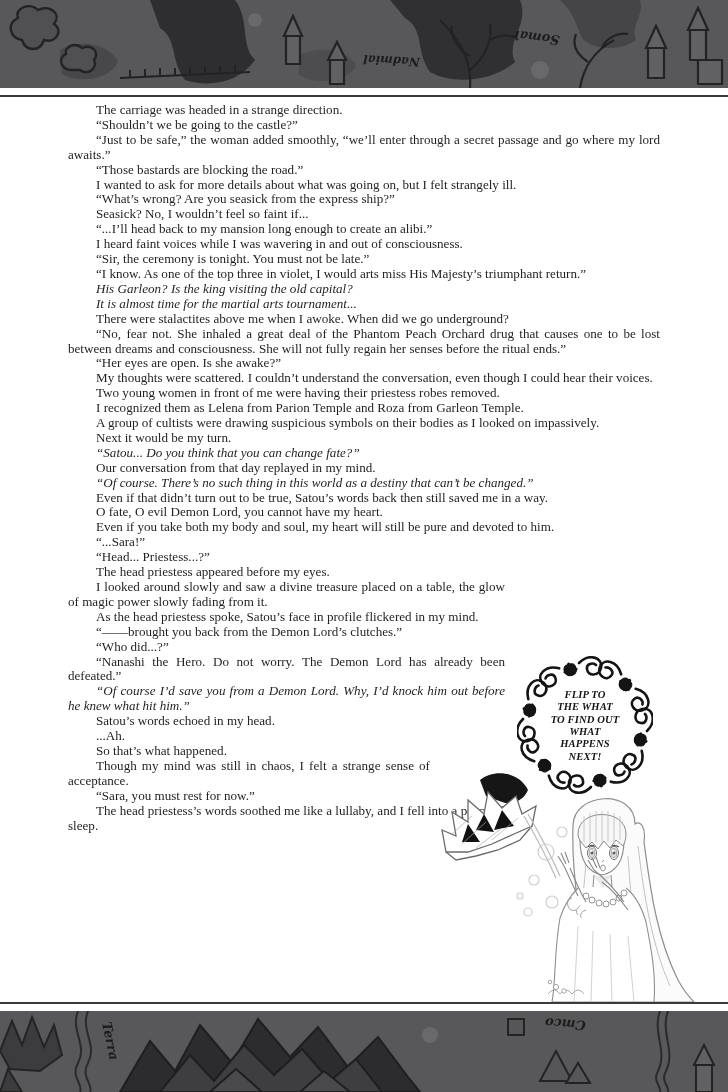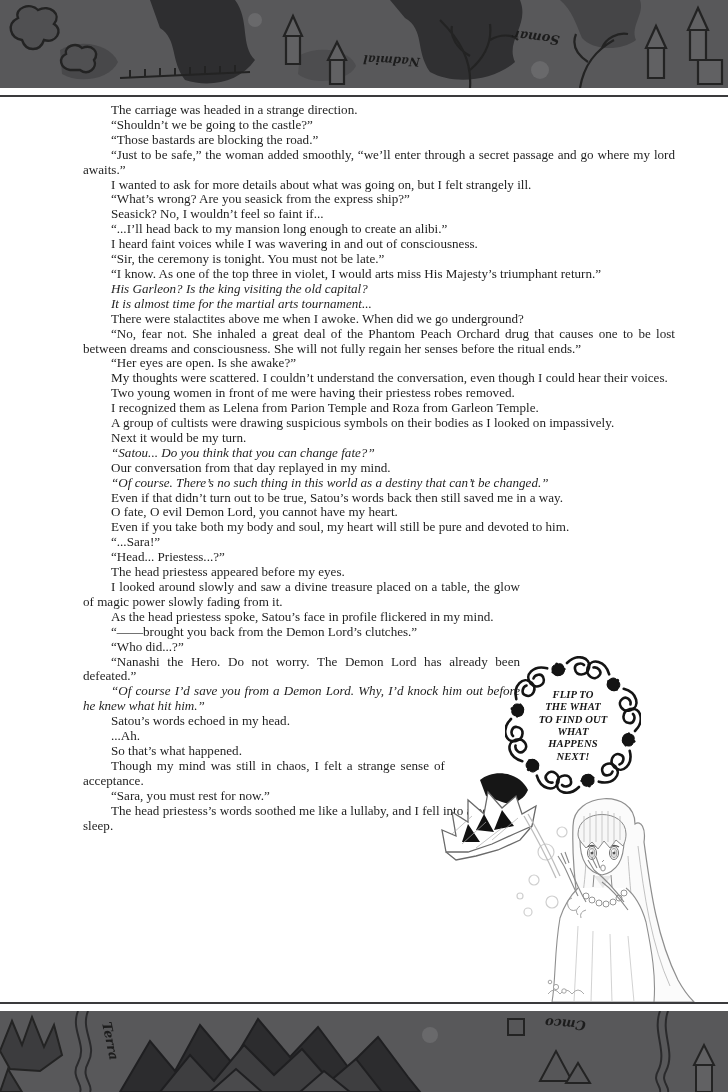--- a/index.html
+++ b/index.html
@@ -8,29 +8,29 @@
     font-family:"Liberation Serif","DejaVu Serif",serif;
   }
   .map-band{position:absolute;left:0;width:728px;overflow:hidden;}
   .map-band svg{display:block;}
   .band-top{top:0;height:88px;}
   .band-bottom{top:1011px;height:81px;}
   .rule{position:absolute;left:0;width:728px;background:#3a3a3c;}
   .rule-top{top:95px;height:2px;}
   .rule-bottom{top:1002px;height:2px;}
   .novel{
-    position:absolute;top:103px;left:83px;width:592px;
+    position:absolute;top:103px;left:68px;width:592px;
     font-size:13.1px;line-height:14.9px;text-align:justify;color:#1f1f1f;
   }
   .novel p{margin:0;text-indent:28px;}
   .novel p.italic{font-style:italic;}
   .float-badge{float:right;width:155px;height:200px;shape-outside:inset(64px 0 0 0);}
   .float-art{float:right;clear:right;width:230px;height:212px;
     shape-outside:polygon(0 0,100% 0,100% 100%,75px 100%,75px 76px,0 76px);}
-  .badge{position:absolute;left:505px;top:656px;width:136px;height:140px;}
+  .badge{position:absolute;left:517px;top:656px;width:136px;height:140px;}
   .badge svg{position:absolute;inset:0;}
   .badge-text{
     position:absolute;inset:0;display:flex;flex-direction:column;align-items:center;justify-content:center;
     font-style:italic;font-weight:bold;font-size:10.6px;line-height:12.3px;
     color:#141414;text-align:center;letter-spacing:.1px;
   }
   .illustration{position:absolute;left:428px;top:756px;width:300px;height:246px;}
   .band-label{font-family:"DejaVu Serif",serif;font-style:italic;font-weight:bold;fill:#1c1c1c;}
 </style>
 </head>
@@ -79,22 +79,22 @@
     <text class="band-label" x="0" y="0" font-size="13" transform="translate(560,36) rotate(187)">Somar</text>
     <text class="band-label" x="0" y="0" font-size="12" transform="translate(420,58) rotate(183)">Nadmial</text>
   </svg>
 </div>
 
 <div class="rule rule-top"></div>
 
 <div class="novel" id="novel-flow">
     <p>The carriage was headed in a strange direction.</p>
     <p>“Shouldn’t we be going to the castle?”</p>
+    <p>“Just to be safe,” the woman added smoothly, “we’ll enter through a secret passage and go where my lord awaits.”</p>
     <p>“Those bastards are blocking the road.”</p>
-    <p>“Just to be safe,” the woman added smoothly, “we’ll enter through a secret passage and go where my lord awaits.”</p>
     <p>I wanted to ask for more details about what was going on, but I felt strangely ill.</p>
     <p>“What’s wrong? Are you seasick from the express ship?”</p>
     <p>Seasick? No, I wouldn’t feel so faint if...</p>
     <p>“...I’ll head back to my mansion long enough to create an alibi.”</p>
     <p>I heard faint voices while I was wavering in and out of consciousness.</p>
     <p>“Sir, the ceremony is tonight. You must not be late.”</p>
     <p>“I know. As one of the top three in violet, I would arts miss His Majesty’s triumphant return.”</p>
     <p class="italic">His Garleon? Is the king visiting the old capital?</p>
     <p class="italic">It is almost time for the martial arts tournament...</p>
     <p>There were stalactites above me when I awoke. When did we go underground?</p>

